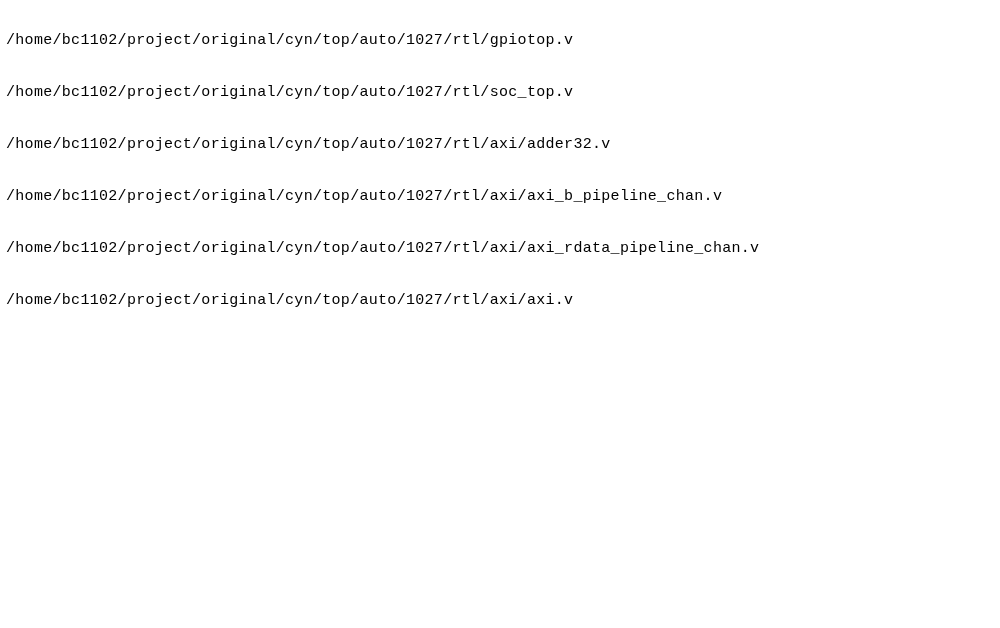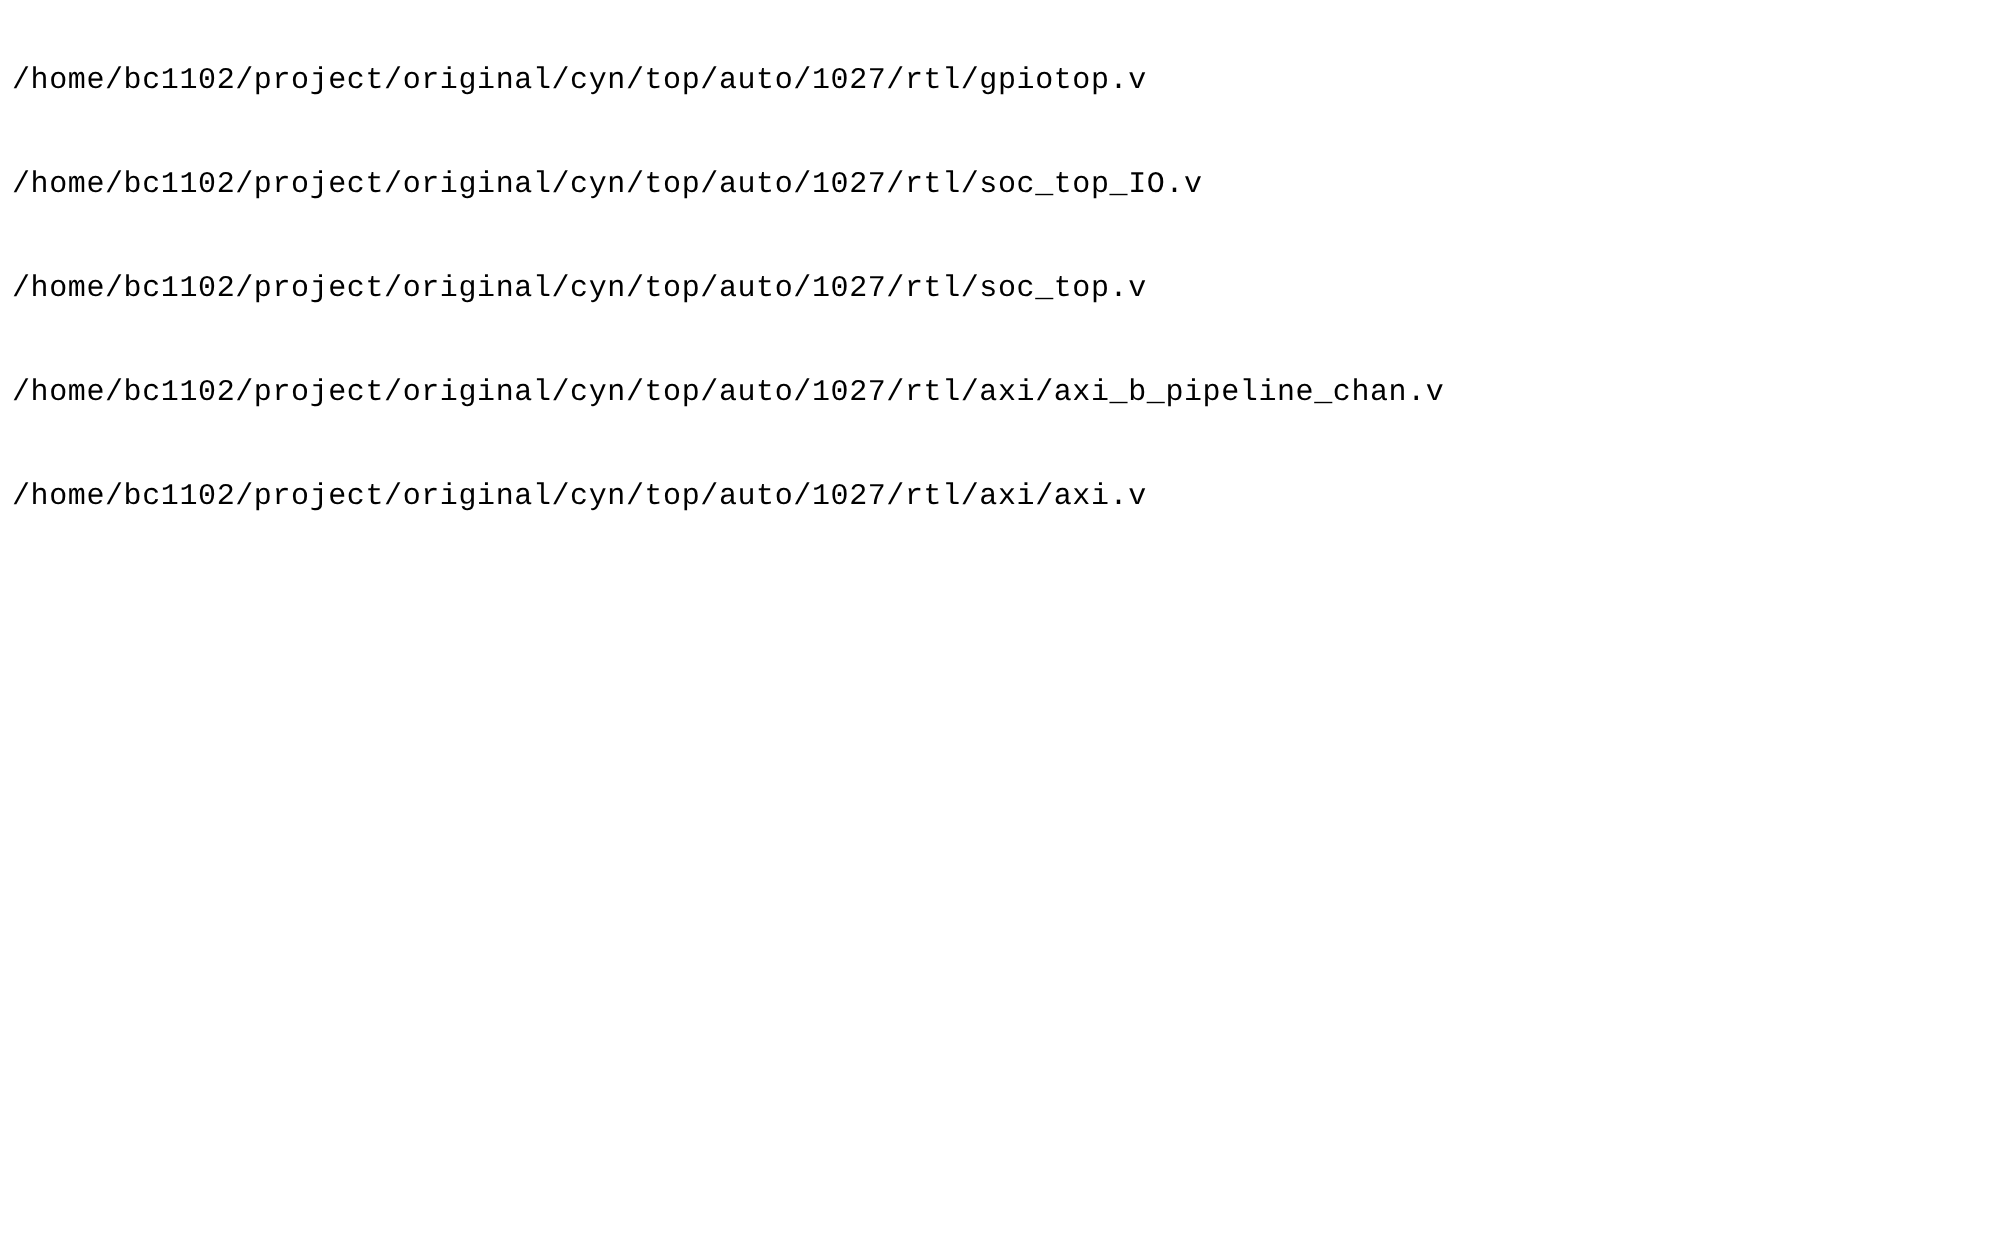--- a/index.html
+++ b/index.html
@@ -22,23 +22,24 @@
   .line {
     display: block;
     font-family: Liberation Mono, monospace;
   }
 </style>
 </head>
 <body>
 
 <div class="terminal">
 <span class="line">/home/bc1102/project/original/cyn/top/auto/1027/rtl/gpiotop.v</span>
-<span class="line">/home/bc1102/project/original/cyn/top/auto/1027/rtl/soc_top_IO.v</span>
 <span class="line">/home/bc1102/project/original/cyn/top/auto/1027/rtl/soc_top.v</span>
+<span class="line">/home/bc1102/project/original/cyn/top/auto/1027/rtl/axi/adder32.v</span>
 <span class="line">/home/bc1102/project/original/cyn/top/auto/1027/rtl/axi/axi_b_pipeline_chan.v</span>
+<span class="line">/home/bc1102/project/original/cyn/top/auto/1027/rtl/axi/axi_rdata_pipeline_chan.v</span>
 <span class="line">/home/bc1102/project/original/cyn/top/auto/1027/rtl/axi/axi.v</span>
 
 
 
 
 
 
 
 
 

